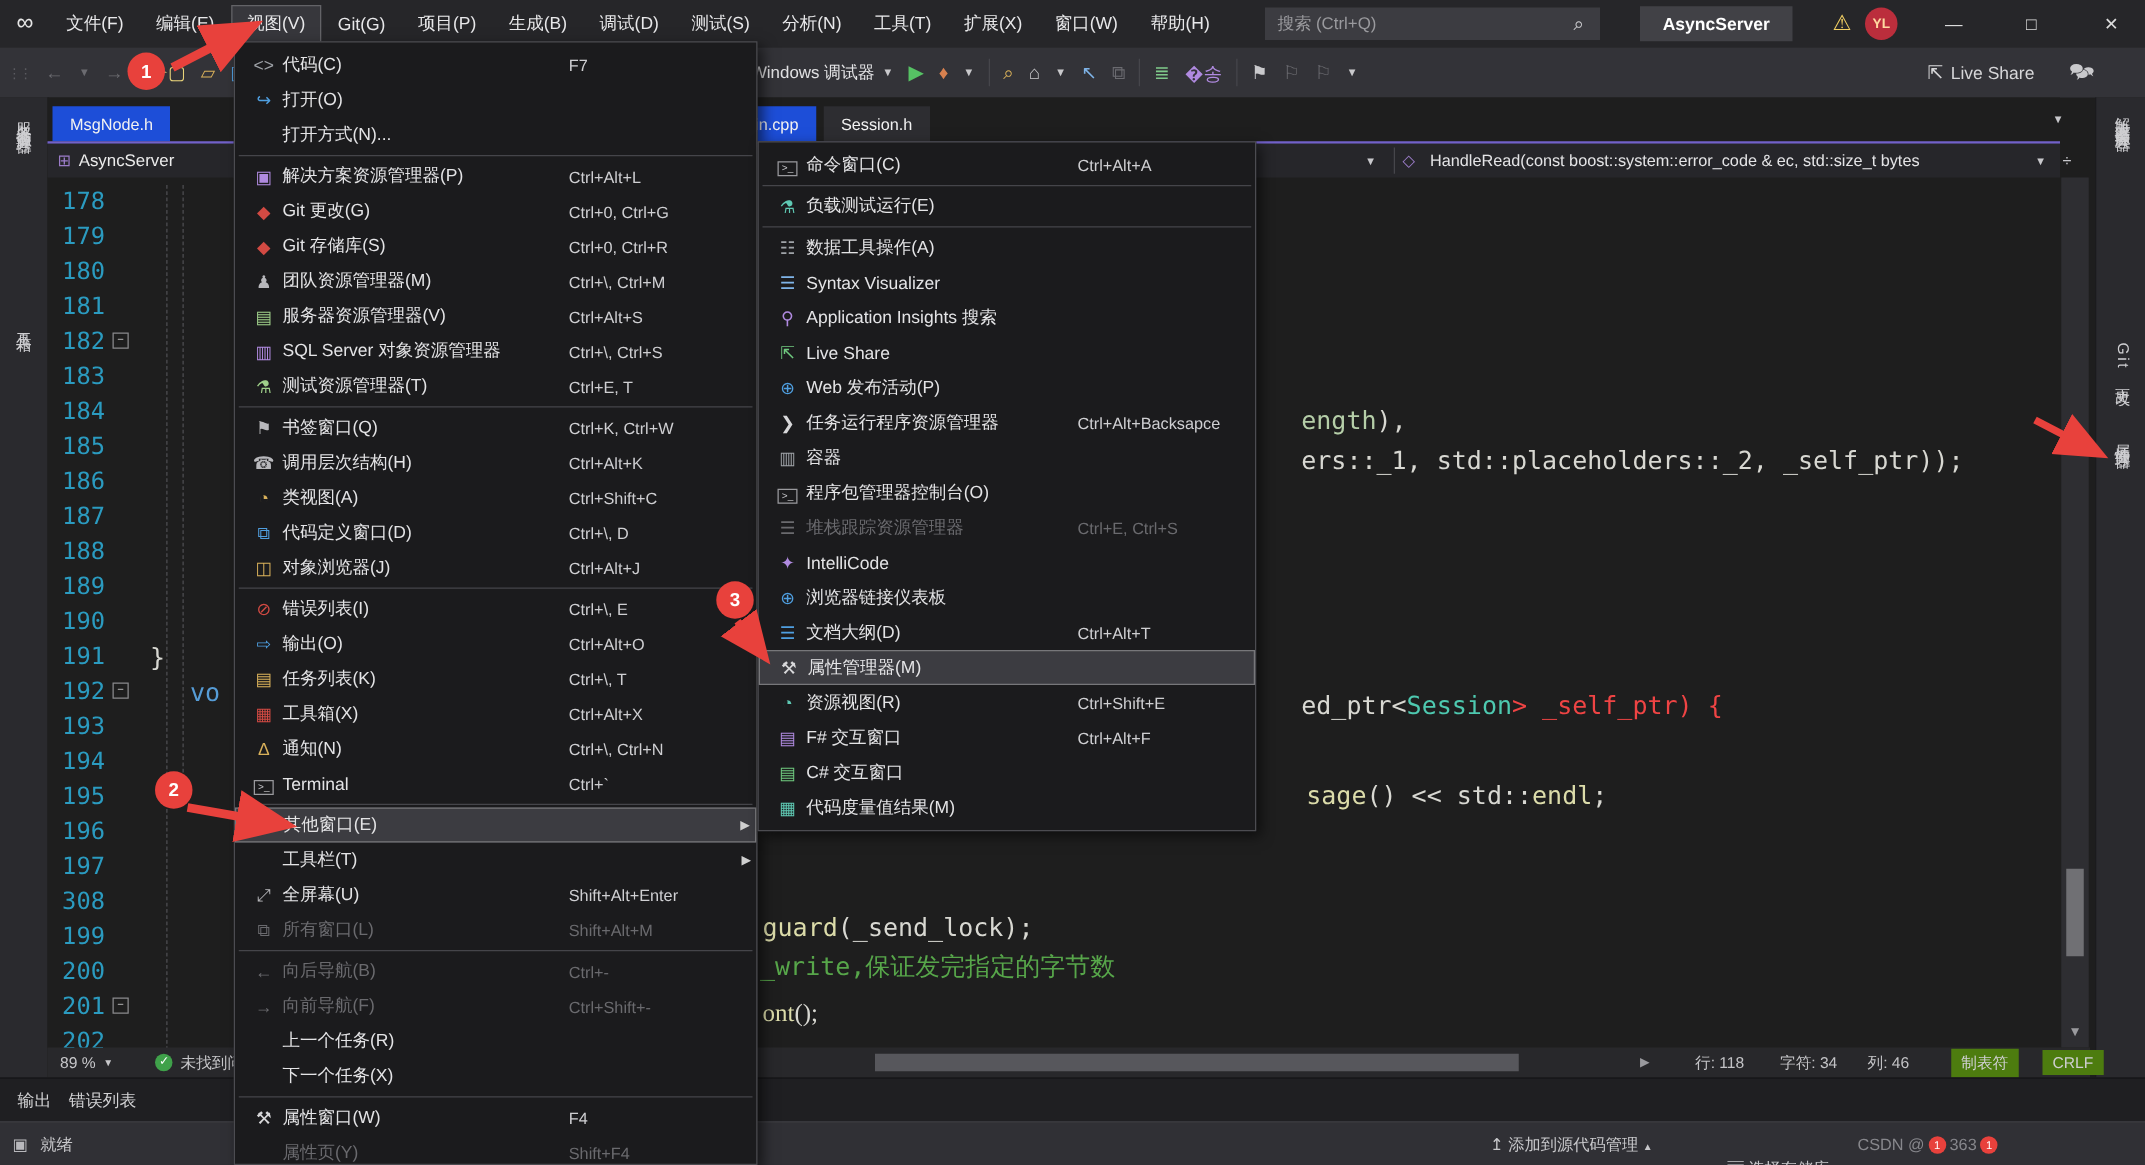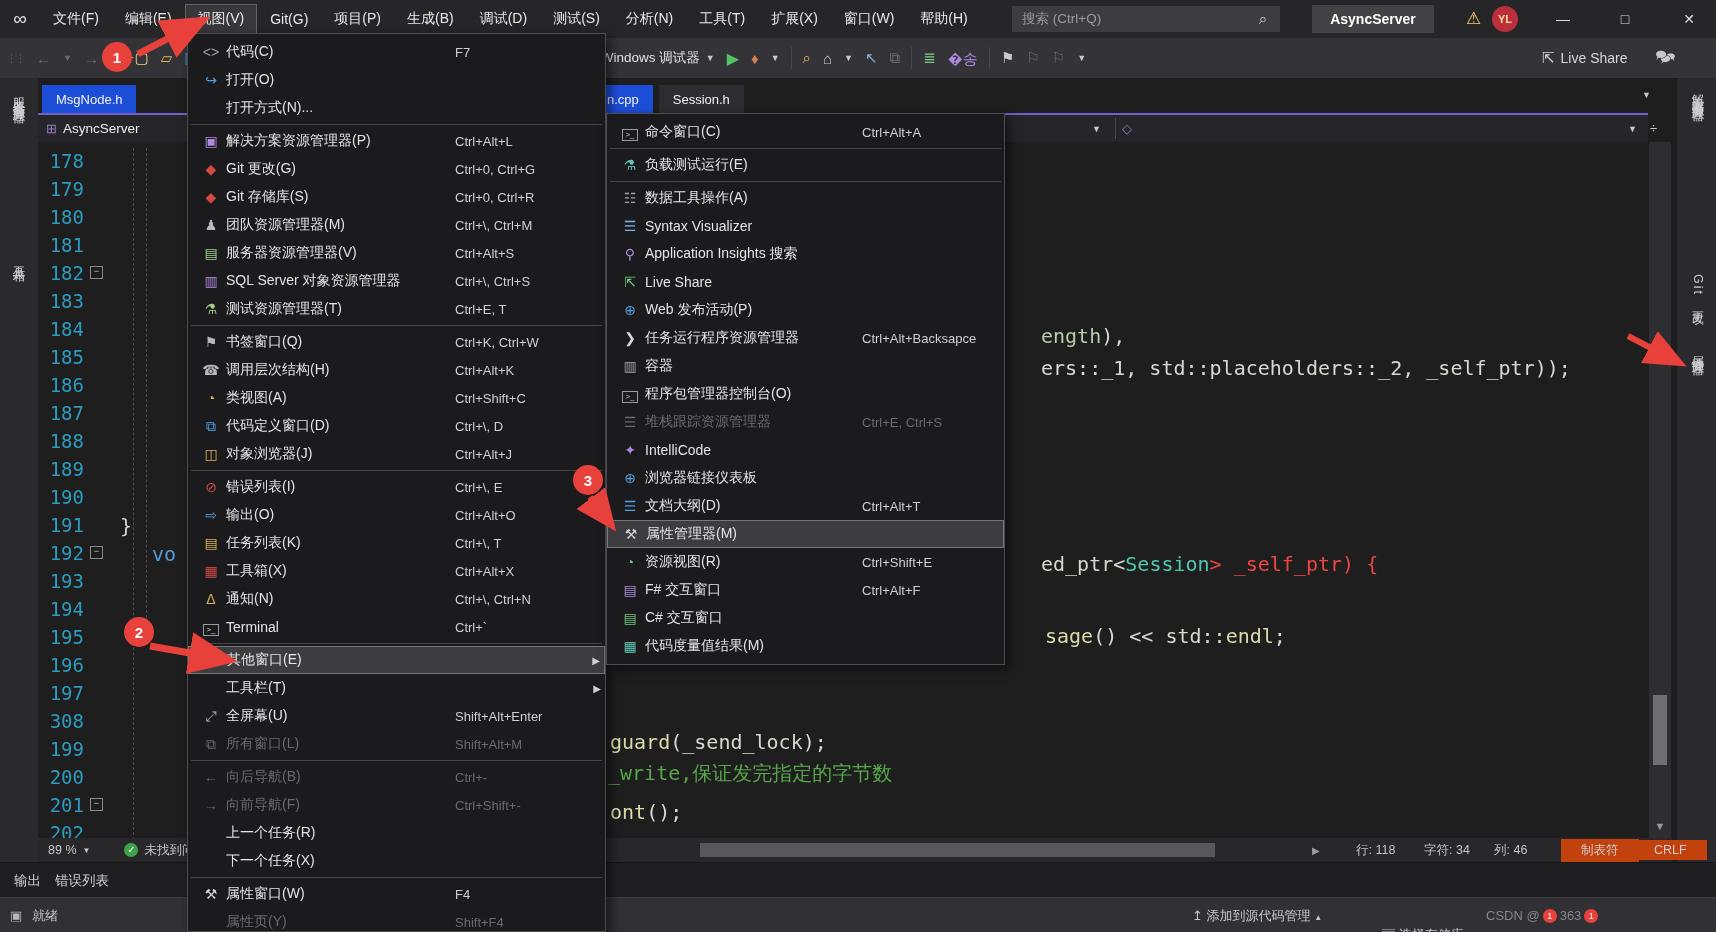--- a/index.html
+++ b/index.html
@@ -47,21 +47,21 @@
            text-align:center;background:#1e1e1e;}
   .codefrag{position:absolute;font-family:"DejaVu Sans Mono",monospace;font-size:20px;white-space:pre;}
   
   .vscroll{position:absolute;left:1649px;top:142px;width:22px;height:696px;background:#2e2e32;}
   .vthumb{position:absolute;left:4px;width:14px;background:#707074;}
   .varrow{position:absolute;left:0;width:22px;text-align:center;color:#9a9a9e;font-size:11px;}
   .edbottom{position:absolute;left:556px;top:838px;width:1116px;height:24px;background:#28282b;display:flex;align-items:center;}
   .htrack{position:absolute;left:50px;top:5px;height:14px;width:1000px;}
   .hthumb{position:absolute;top:0;height:14px;background:#57575c;}
   .statfrag{color:#c3c3c6;font-size:12.5px;white-space:nowrap;}
-  .statbox{background:#c2410c;padding:3px 20px;margin-left:10px;color:#cfcfd2;font-size:12.5px;}
+  .statbox{background:#4d7c0f;padding:3px 8px;margin-left:10px;color:#cfcfd2;font-size:12.5px;}
   .zoomrow{position:absolute;left:38px;top:838px;width:518px;height:24px;background:#28282b;display:flex;align-items:center;color:#c7c7ca;font-size:12.5px;}
   
   .paneltabs{position:absolute;left:0;top:862px;width:1716px;height:35px;background:#1f1f22;display:flex;align-items:center;border-top:1px solid #161618;}
   .ptab{margin-left:14px;color:#d2d2d4;font-size:13.5px;}
   .statusbar{position:absolute;left:0;top:897px;width:1716px;height:35px;background:#303035;display:flex;align-items:center;color:#c8c8cb;font-size:13px;border-top:1px solid #3c3c41;}
   
   .menu{position:absolute;background:#1b1b1d;border:1px solid #4c4c51;box-shadow:4px 4px 10px rgba(0,0,0,.55);z-index:50;padding:4px 0;box-sizing:border-box;}
   .mi{height:28px;display:flex;align-items:center;padding:0 4px 0 8px;box-sizing:border-box;}
   .mi .ic{width:30px;text-align:center;font-size:14px;flex:0 0 auto;}
   .mi .lab{color:#e4e4e6;white-space:nowrap;}
@@ -213,36 +213,37 @@
   <section class="group" style="left:556px;top:78px;width:1092px;height:760px;">
     <div class="tabstrip" style="left:16px;" id="doc-tabs">
         <div class="doctab first">main.cpp</div>
         <div class="doctab">Session.h</div>
       </div>
     <div class="purpleline"></div>
     <div class="navbar">
       <span style="position:absolute;left:536px;font-size:9px;color:#c8c8cc;">▼</span>
       <span style="position:absolute;left:559px;top:3px;height:21px;width:1px;background:#46464b;"></span>
       <span style="position:absolute;left:566px;color:#9b7cc8;font-size:13px;">◇</span>
+      <span style="position:absolute;left:588px;color:#e4e4e6;font-size:13px;white-space:nowrap;overflow:hidden;width:482px;">HandleRead(const boost::system::error_code &amp; ec, std::size_t bytes</span>
       <span style="position:absolute;left:1072px;font-size:9px;color:#c8c8cc;">▼</span>
       <span style="position:absolute;left:1094px;color:#c8c8cc;font-size:13px;">÷</span>
     </div>
     <span style="position:absolute;left:1086px;top:12px;font-size:9px;color:#c8c8cc;">▼</span>
   </section>
 
   <div id="code-layer">
       <div class="codefrag" style="left: 120px; top: 514px; color: rgb(216, 216, 210);">}</div>
       <div class="codefrag" style="left: 152px; top: 542px; color: rgb(86, 156, 214);">vo</div>
       <div class="codefrag" style="left: 1041px; top: 324px;"><span style="color: rgb(181, 206, 168);">ength</span><span style="color: rgb(216, 216, 210);">),</span></div>
       <div class="codefrag" style="left: 1041px; top: 356px;"><span style="color: rgb(216, 216, 210);">ers::_1, std::placeholders::_2, _self_ptr));</span></div>
       <div class="codefrag" style="left: 1041px; top: 552px;"><span style="color: rgb(216, 216, 210);">ed_ptr&lt;</span><span style="color: rgb(78, 201, 176);">Session</span><span style="color: #ef4444;">&gt; _self_ptr) {</span></div>
       <div class="codefrag" style="left: 1045px; top: 624px;"><span style="color: rgb(220, 220, 170);">sage</span><span style="color: rgb(216, 216, 210);">() &lt;&lt; std::</span><span style="color: rgb(220, 220, 170);">endl</span><span style="color: rgb(216, 216, 210);">;</span></div>
       <div class="codefrag" style="left: 610px; top: 730px;"><span style="color: rgb(220, 220, 170);">guard</span><span style="color: rgb(216, 216, 210);">(_send_lock);</span></div>
       <div class="codefrag" style="left: 608px; top: 760px;"><span style="color: rgb(87, 166, 74);">_write,保证发完指定的字节数</span></div>
-      <div class="codefrag" style="left: 610px; top: 800px;"><span style="color: rgb(220, 220, 170);">ont</span><span style="color: rgb(216, 216, 210);">();</span></div>
+      <div class="codefrag" style="left: 610px; top: 800px; font-family: Liberation Serif, serif;"><span style="color: rgb(220, 220, 170);">ont</span><span style="color: rgb(216, 216, 210);">();</span></div>
     </div>
 
   <div class="vscroll">
     <div class="vthumb" style="top:553px;height:70px;"></div>
     <div class="varrow" style="top:678px;">▼</div>
   </div>
 
   <div class="edbottom">
     <div class="htrack">
       <div class="hthumb" style="left:94px;width:515px;"></div>

